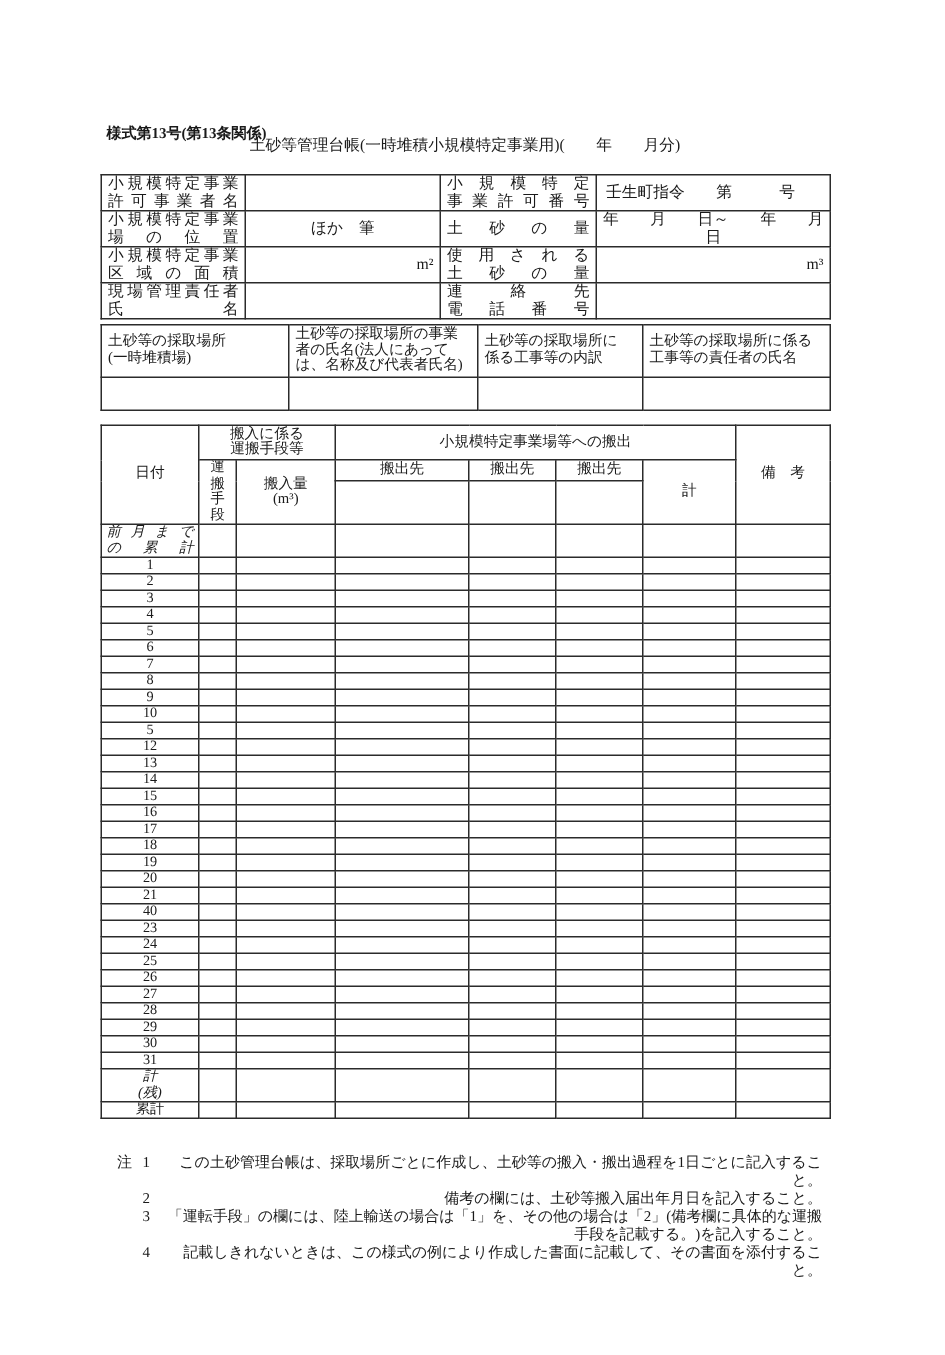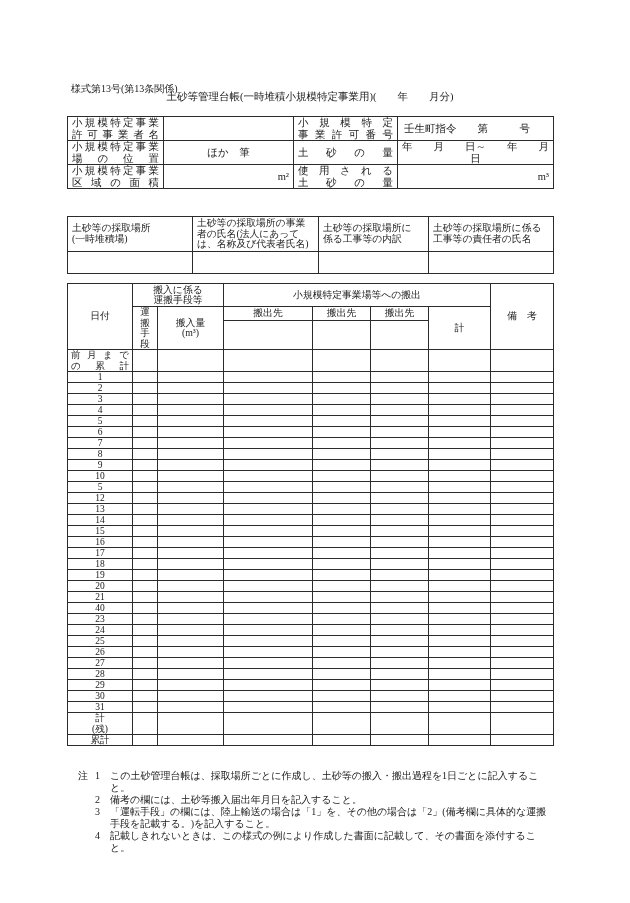--- a/index.html
+++ b/index.html
@@ -9,21 +9,21 @@
     font-family:"Liberation Serif","DejaVu Serif",serif;
     color:#1a1a1a; overflow:hidden;
   }
   .abs { position:absolute; }
   table { border-collapse:collapse; table-layout:fixed; }
   td,th {
     border:1px solid #2b2b2b; font-weight:normal; padding:0;
     white-space:pre-line; overflow:hidden; vertical-align:middle;
   }
   
-  #form-number { left:71px; top:82px; font-size:10px; }
+  #form-number { left:71px; top:82px; font-size:10px;font-weight:bold; }
   #doc-title  { left:67px; top:90px; width:486px; text-align:center; font-size:10.5px; }
   
   #table1 { left:67px; top:116px;padding-left:37px; }
   #table1 td { height:23px; font-size:10.5px; line-height:11.5px; }
   .jlabel {
     text-align:justify; text-align-last:justify; text-justify:inter-character;
     padding:0 4px;
   }
   .val-c { text-align:center; }
   .val-r { text-align:right; padding-right:4px; font-size:9.5px; }
@@ -35,31 +35,31 @@
   
   #table3 { left:67px; top:283px; }
   #table3 th { font-size:9.8px; line-height:10.5px; }
   #table3 .hA { height:23px; }
   #table3 .hB { height:14px; }
   #table3 .hC { height:29px; }
   #table3 .v-cell { line-height:10.5px; font-size:9.5px; }
   #table3 td.day {
     height:10.4px; font-size:9.5px; line-height:10px; text-align:center;
   }
-  #table3 td.two-line { height:21px; line-height:10.5px; }
+  #table3 td.two-line { height:21px; line-height:10.5px;font-style:italic; }
   #table3 td.cum {
     text-align:justify; text-align-last:justify; text-justify:inter-character;
     padding:0 3px;
   }
   
   #notes { left:78px; top:770px; width:470px; font-size:10px; line-height:12px; }
   #notes .note-label { position:absolute; left:0; top:0; }
   .note-item { display:flex; margin-left:17px; }
   .note-num { width:15px; flex:0 0 15px; }
-  .note-text { flex:1; }
+  .note-text { flex:1;text-align:right; }
 </style>
 </head>
 <body>
 
 <div class="abs" id="form-number">様式第13号(第13条関係)</div>
 <div class="abs" id="doc-title">土砂等管理台帳(一時堆積小規模特定事業用)(　　年　　月分)</div>
 
 <table class="abs" id="table1">
   <colgroup>
       <col style="width:96px">
@@ -83,20 +83,28 @@
     <td class="jlabel">土砂の量</td>
     <td class="val-c">年　　月　　日～　　年　　月　　日</td>
   </tr>
   <tr>
     <td class="jlabel">小規模特定事業
 区域の面積</td>
     <td class="val-r">m²</td>
     <td class="jlabel">使用される
 土砂の量</td>
     <td class="val-r">m³</td>
+  </tr>
+  <tr>
+    <td class="jlabel">現場管理責任者
+氏　　名</td>
+    <td class="val-c"></td>
+    <td class="jlabel">連　絡　先
+電話番号</td>
+    <td class="val-c"></td>
   </tr>
 </tbody>
   </table>
 
 <table class="abs" id="table2">
   <colgroup>
       <col style="width:125px">
       <col style="width:126px">
       <col style="width:110px">
       <col style="width:125px">

